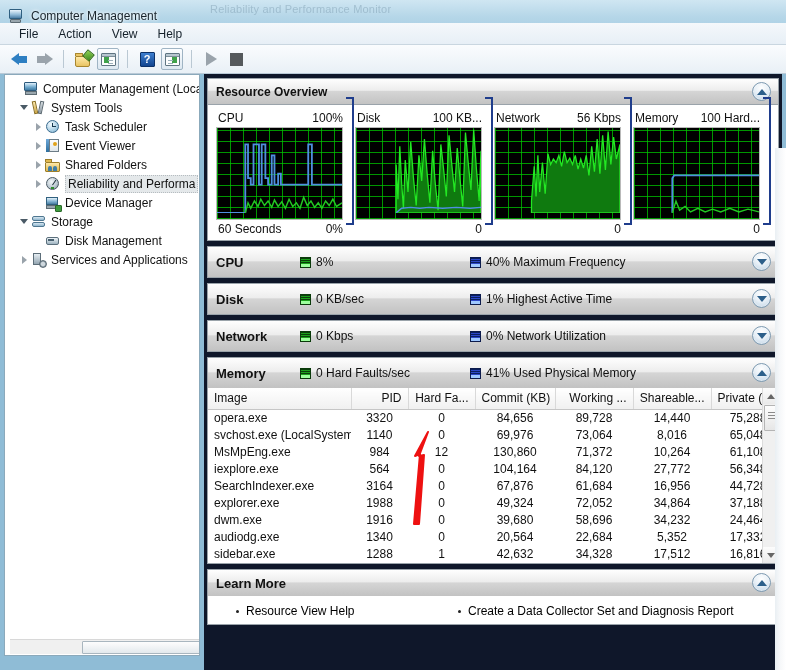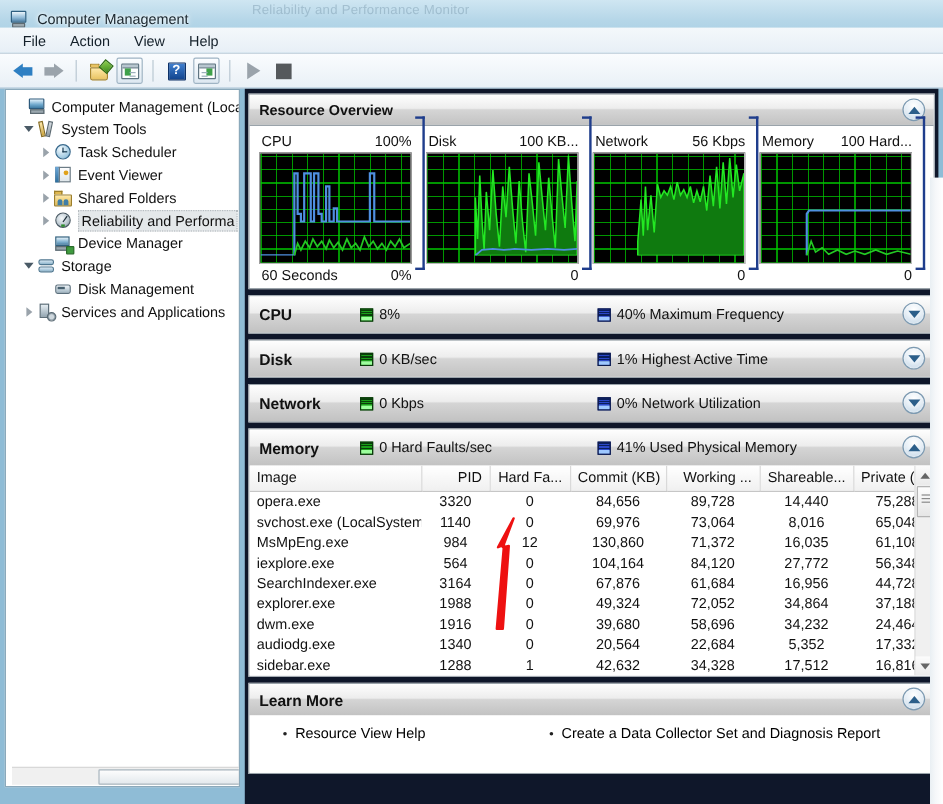--- a/index.html
+++ b/index.html
@@ -230,21 +230,21 @@
   }
 
   
   .res-row { margin:5px 3px 0 3px; border:1px solid #9aa3aa; background:#fff; }
   .res-head {
     height:30px; display:flex; align-items:center; position:relative;
     background: linear-gradient(180deg,#fefefe 0%, #ededed 45%, #d5d5d5 50%, #c2c2c2 100%);
   }
   .res-head .rname { width:92px; font-weight:bold; font-size:13px; color:#111; padding-left:8px; }
   .res-head .c1 { width:170px; }
-  .res-head .c2 { flex:1;margin-left:28px; }
+  .res-head .c2 { flex:1; }
 
   
   .mem-table-wrap { position:relative; background:#fff; height:175px; overflow:hidden; }
   table.grid-t { border-collapse:collapse; width:561px; table-layout:fixed; font-size:12px; }
   table.grid-t th {
     height:21px; font-weight:normal; font-size:12px; color:#111;
     background:linear-gradient(180deg,#ffffff,#f0f0f0);
     border-right:1px solid #d9d9d9; border-bottom:1px solid #c6c6c6;
     padding:0 6px; text-align:left; white-space:nowrap; overflow:hidden;
   }
@@ -269,21 +269,21 @@
   .vscroll .thumb {
     position:absolute; top:17px; left:1px; width:14px; height:26px;
     background:linear-gradient(180deg,#fdfdfd,#e6e6e6); border:1px solid #b4b4b4; border-radius:1px;
   }
   .vscroll .thumb:after {
     content:""; position:absolute; left:3px; top:9px; width:7px; height:1px;
     background:#8a8a8a; box-shadow:0 3px 0 #8a8a8a, 0 -3px 0 #8a8a8a;
   }
 
   
-  .learn-body { display:flex; padding:8px 0 26px 0; background:#fff; font-size:12px; }
+  .learn-body { display:flex; padding:8px 0 6px 0; background:#fff; font-size:12px; }
   .learn-body .li { display:flex; align-items:center; }
   .bullet { width:3px;height:3px;background:#222;border-radius:50%; margin:0 7px 0 28px; }
 
   
   .annot { position:absolute; left:0; top:0; width:786px; height:670px; pointer-events:none; }
   .outer-right2 { position:absolute; right:0; top:74px; width:11px; height:596px;
     background:linear-gradient(90deg,#e9eff3 0%, #f5f7f9 40%, #ffffff 100%); }
 </style>
 </head>
 <body>
@@ -652,21 +652,21 @@
                 <td class="num">73,064</td>
                 <td class="num">8,016</td>
                 <td class="num">65,048</td>
               </tr>
               <tr>
                 <td>MsMpEng.exe</td>
                 <td class="num">984</td>
                 <td class="num">12</td>
                 <td class="num">130,860</td>
                 <td class="num">71,372</td>
-                <td class="num">16,035</td>
+                <td class="num">10,264</td>
                 <td class="num">61,108</td>
               </tr>
               <tr>
                 <td>iexplore.exe</td>
                 <td class="num">564</td>
                 <td class="num">0</td>
                 <td class="num">104,164</td>
                 <td class="num">84,120</td>
                 <td class="num">27,772</td>
                 <td class="num">56,348</td>

